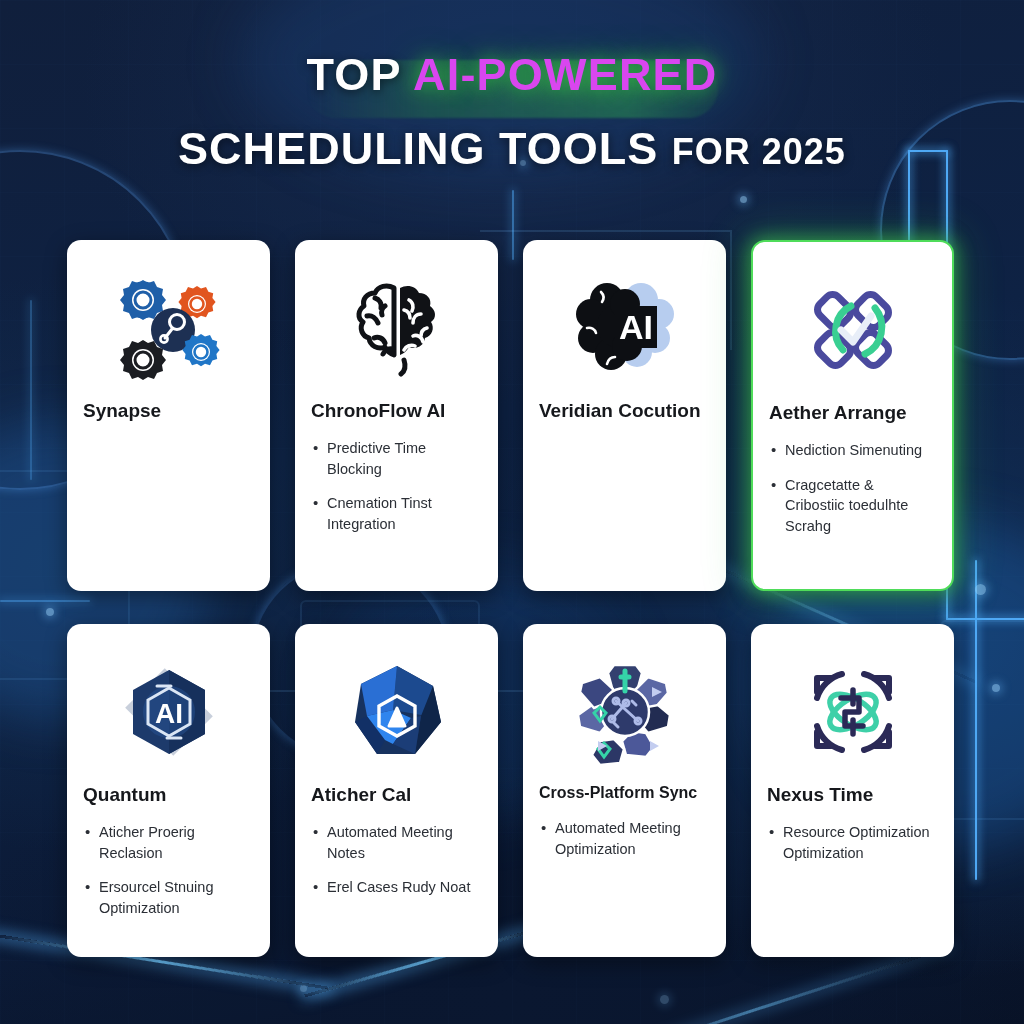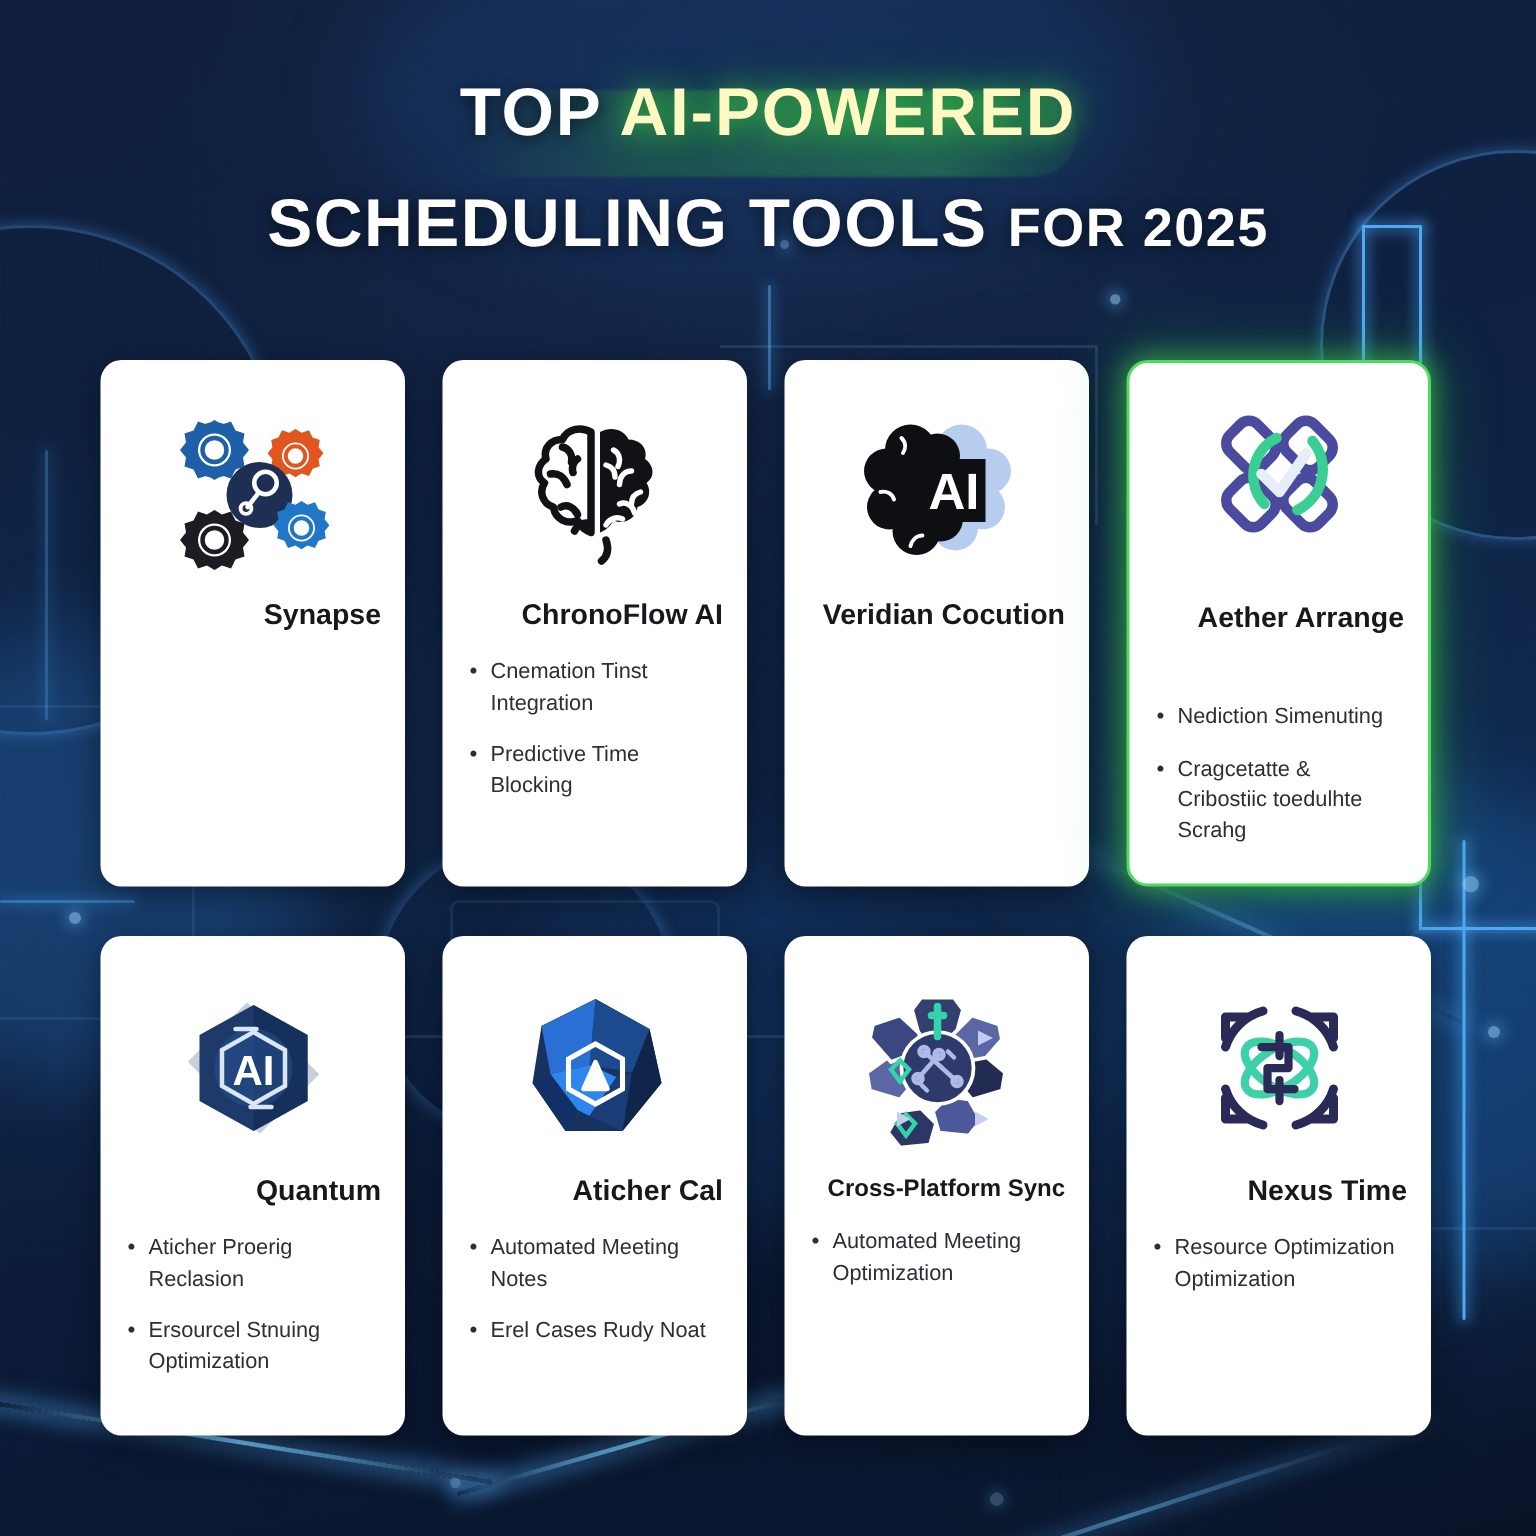--- a/index.html
+++ b/index.html
@@ -46,21 +46,21 @@
   
   #heading { position:absolute; top:52px; left:0; width:100%; z-index:5; text-align:center; }
   .pill{
     position:absolute; top:8px; left:50%; transform:translateX(-50%);
     width:412px; height:58px; border-radius:29px;
     background:linear-gradient(90deg, rgba(40,120,60,.0) 0%, rgba(45,140,70,.34) 30%, rgba(52,170,82,.42) 78%, rgba(40,130,64,.14) 100%);
     filter:blur(1px);
   }
   .line1{ position:relative; font-size:45px; font-weight:bold; letter-spacing:1.2px;
           line-height:1; color:#ffffff; text-shadow:0 2px 10px rgba(0,0,0,.55); }
-  .line1 .hl{ color:#fef9c3; text-shadow:0 0 18px rgba(60,214,60,.75),0 0 36px rgba(60,214,60,.4); }
+  .line1 .hl{ color:#d946ef; text-shadow:0 0 18px rgba(60,214,60,.75),0 0 36px rgba(60,214,60,.4); }
   .line2{ margin-top:26px; font-size:45px; font-weight:bold; letter-spacing:1px;
           color:#ffffff; text-shadow:0 2px 10px rgba(0,0,0,.55); }
   .line2 .sm{ font-size:36px; }
 
   
   #grid{
     position:absolute; z-index:4;
     left:67px; top:240px; width:890px;
     display:grid; grid-template-columns:repeat(4, 203px);
     column-gap:25px; row-gap:33px;
@@ -68,26 +68,25 @@
   .card{
     background:#ffffff; border-radius:14px; position:relative;
     padding:22px 16px 18px; display:flex; flex-direction:column;
     box-shadow:0 6px 22px rgba(0,0,0,.42);
   }
   .card.r1{ height:351px; }
   .card.r2{ height:333px; }
   .card.featured{
     border:2.5px solid #4fdc5a;
     box-shadow:0 0 18px 3px rgba(70,220,90,.55), 0 0 40px 10px rgba(60,200,80,.22), 0 6px 22px rgba(0,0,0,.42);
-    gap:28px;
   }
   .icon-wrap{ height:132px; display:flex; align-items:center; justify-content:center; }
   .icon-wrap svg{ display:block; }
   .card-title{
-    text-align:right; font-size:19px; font-weight:bold; color:#16181c;
+    text-align:left; font-size:19px; font-weight:bold; color:#16181c;
     line-height:1.15; margin-top:6px; white-space:nowrap;
   }
   .card.wide-title .card-title{ font-size:16px; }
   .feat-list{ list-style:none; margin-top:16px; }
   .feat-list li{
     position:relative; padding-left:16px; margin-bottom:14px;
     font-size:14.5px; line-height:1.43; color:#2b2f36;
   }
   .feat-list li::before{
     content:"•"; position:absolute; left:2px; top:-1px; font-size:15px; color:#2b2f36;
@@ -189,22 +188,22 @@
         </g>
         <path d="M59 12c7-4 16-2 19 5 8 0 13 6 11 13 6 4 7 12 1 16 4 6 1 14-6 16-1 8-9 12-16 9-3 6-9 8-9 8V12z" fill="#101216"></path>
         <g stroke="#ffffff" stroke-width="3.6" fill="none" stroke-linecap="round">
           <path d="M68 24c4 2 5 7 3 11M80 38c-5 0-8 4-8 9M72 60c4-2 9 1 10 6M63 74c2-4 7-6 11-4M63 34c4 1 6 4 6 8M86 52c-4 1-6 4-6 8"></path>
         </g>
         <path d="M63 84c2 6 1 11-3 14" stroke="#101216" stroke-width="5" fill="none" stroke-linecap="round"></path>
       </svg>
     </div>
     <div class="card-title">ChronoFlow AI</div>
     <ul class="feat-list">
+      <li>Predictive Time Blocking</li>
       <li>Cnemation Tinst Integration</li>
-      <li>Predictive Time Blocking</li>
     </ul>
   </div>
 
   <div class="card r1">
     <div class="icon-wrap">
       <svg width="116" height="104" viewBox="0 0 116 104">
         <g fill="#b7cdef">
           <circle cx="74" cy="24" r="17"></circle>
             <circle cx="92" cy="38" r="15"></circle>
           <circle cx="88" cy="62" r="15"></circle>

